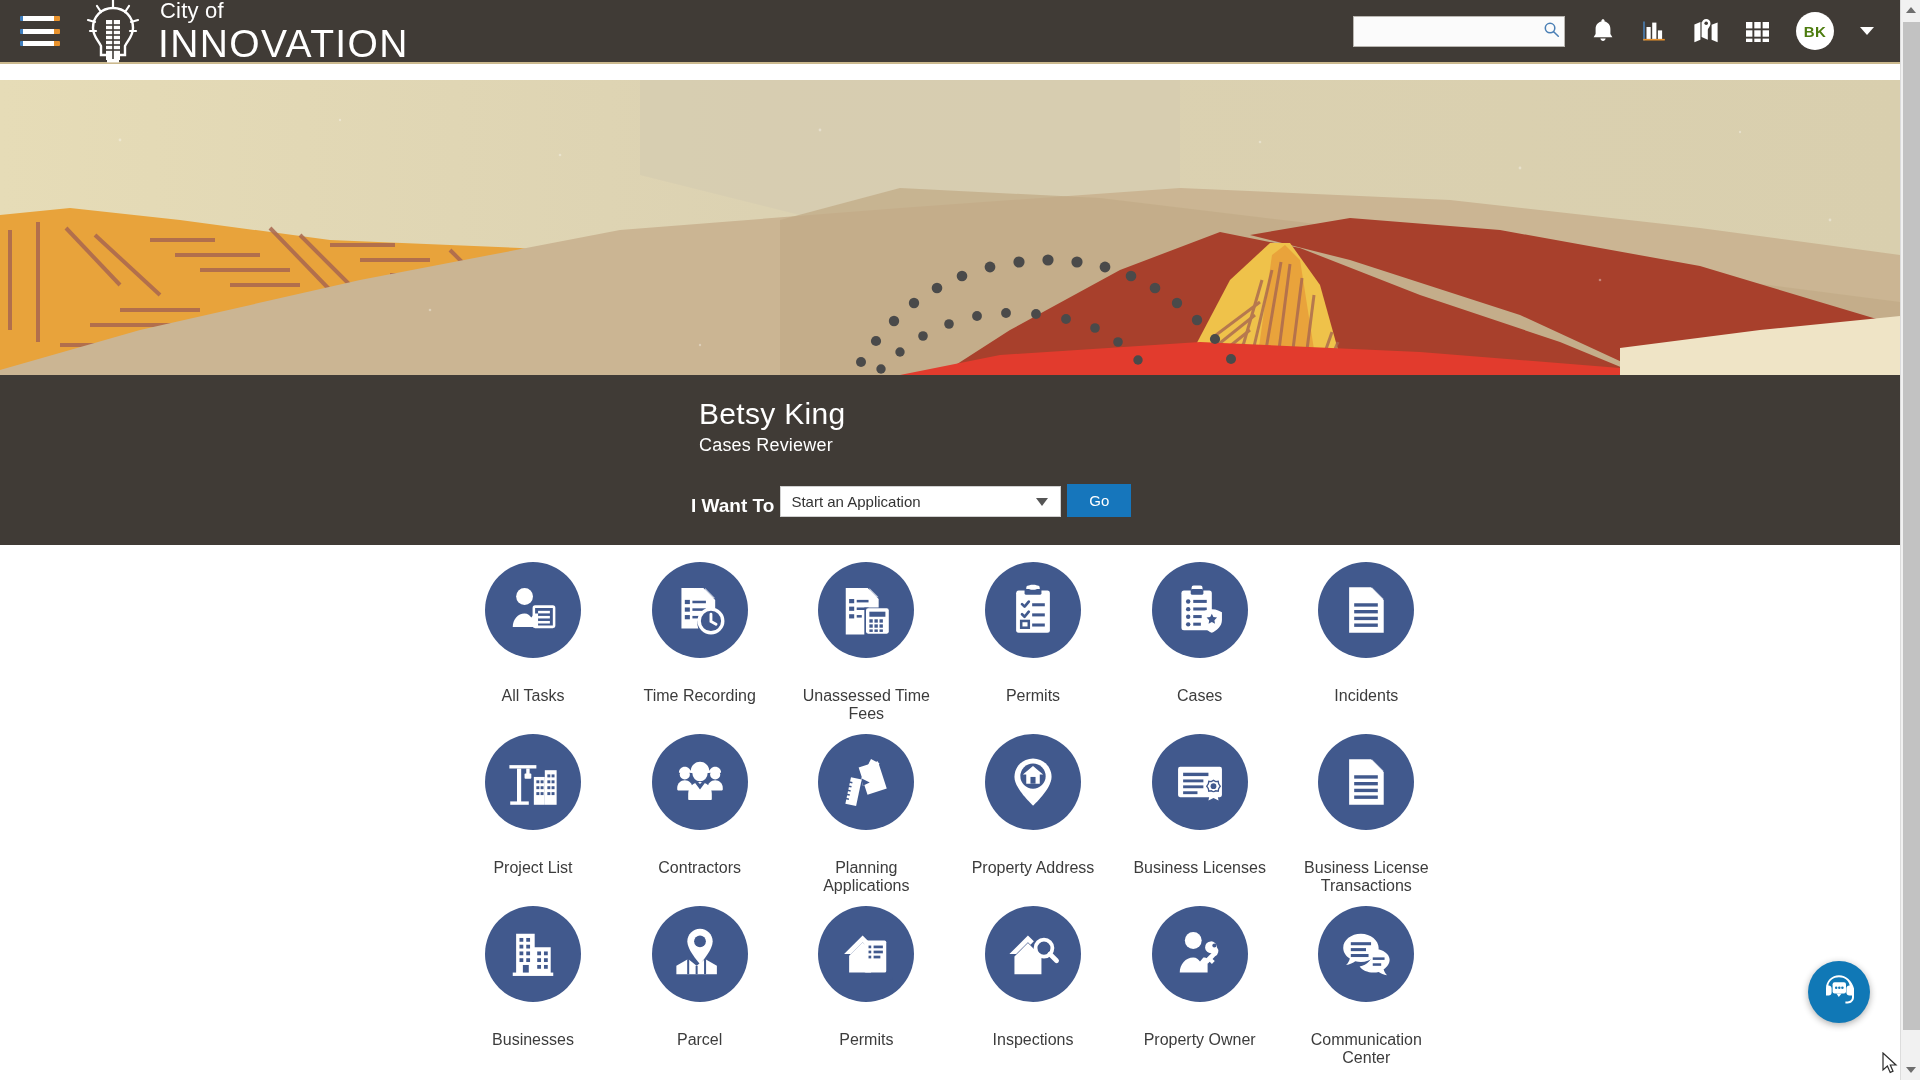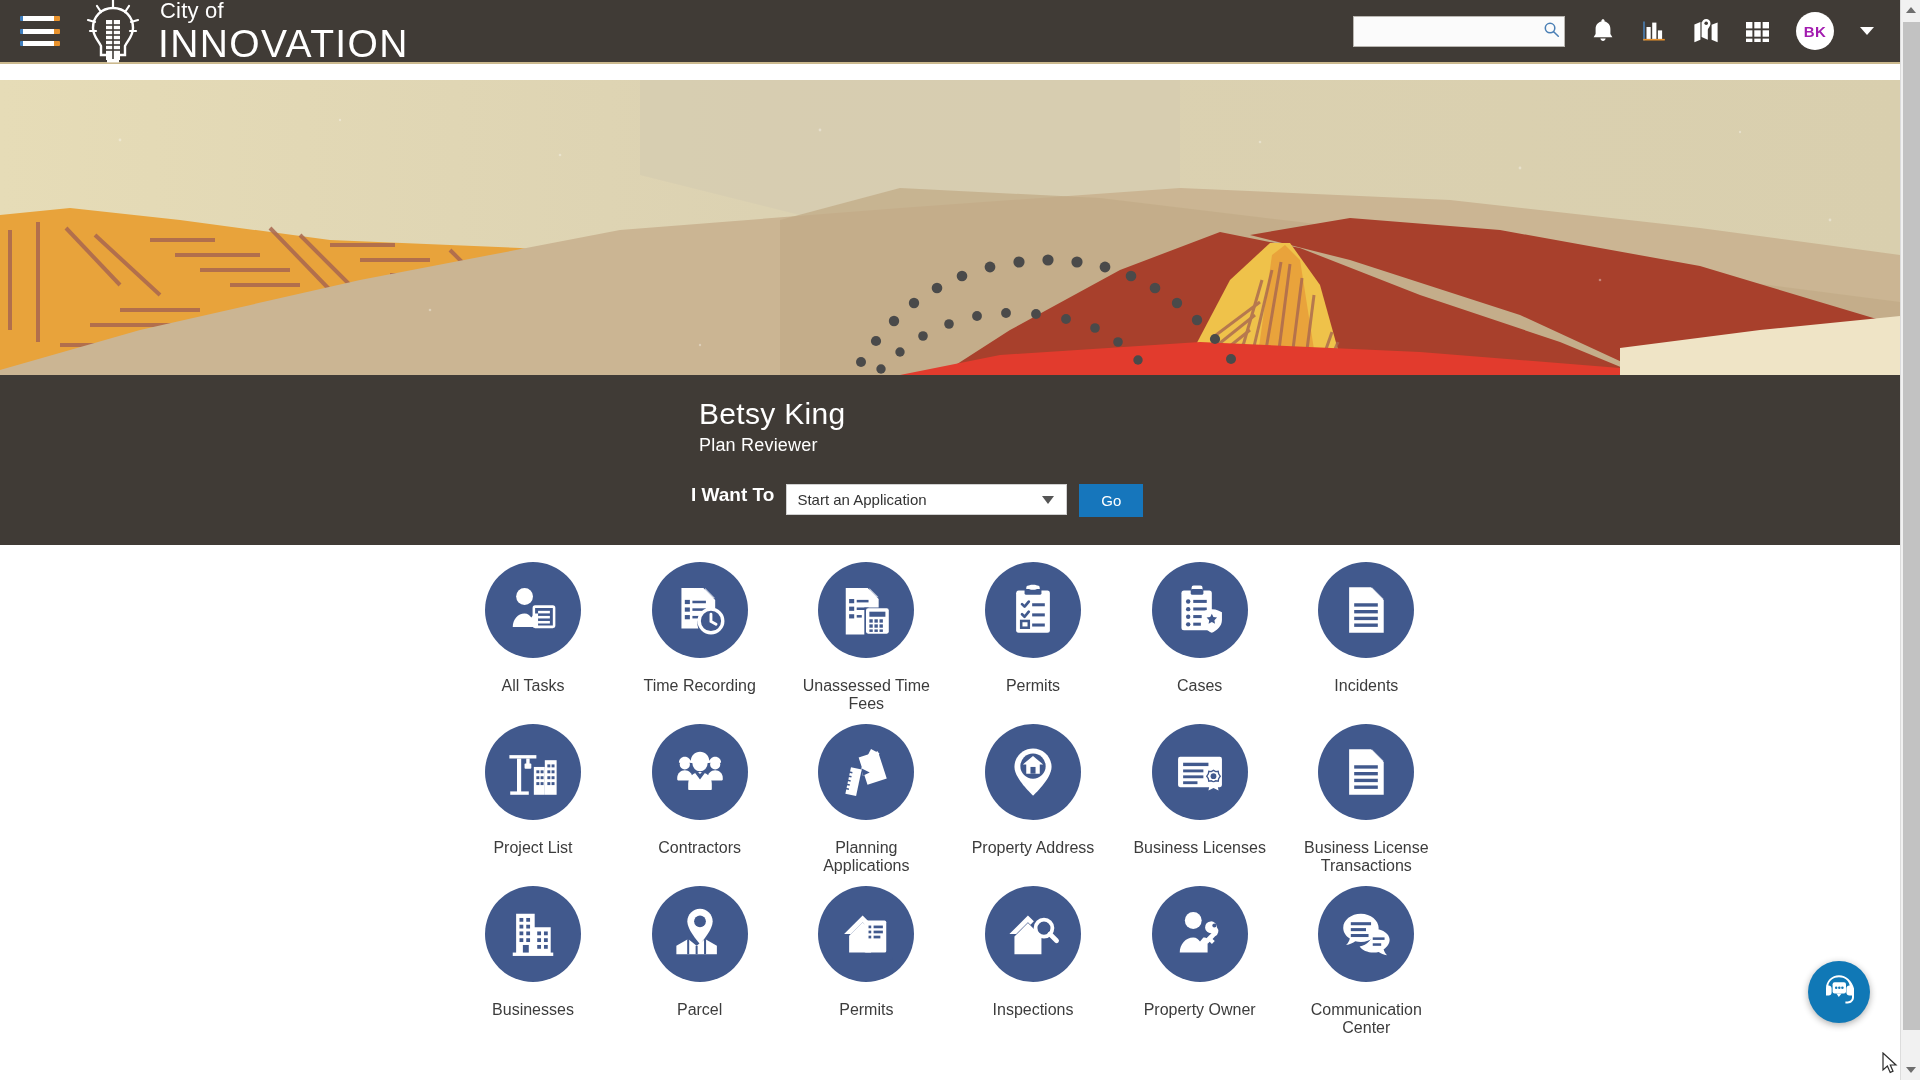--- a/index.html
+++ b/index.html
@@ -42,21 +42,21 @@
     width: 212px; height: 31px; background:#fbfbfb; border:1px solid #b9b6b1;
     display:flex; align-items:center; padding: 0 6px 0 8px;
   }
   .searchbox input {
     flex:1; border:0; outline:0; background:transparent; height: 100%;
     font-family:"Liberation Sans", sans-serif; font-size: 14px; color:#333;
   }
   .icon-btn { cursor:pointer; display:flex; align-items:center; justify-content:center; }
   .avatar {
     width: 38px; height: 38px; border-radius: 50%; background:#fff;
-    color:#a21caf; font-size: 15px; font-weight: 600;
+    color:#4d7c0f; font-size: 15px; font-weight: 600;
     display:flex; align-items:center; justify-content:center; letter-spacing:.5px;
   }
   .caret-down {
     width:0;height:0;border-left:7px solid transparent;border-right:7px solid transparent;
     border-top:8px solid #ffffff; cursor:pointer;
   }
 
   
   .banner {
     position:absolute; top: 80px; left:0; width: 1900px; height: 295px;
@@ -65,21 +65,21 @@
   .banner svg { display:block; width:100%; height:100%; }
 
   
   .profileband {
     position:absolute; top: 375px; left:0; width: 1900px; height: 170px;
     background: #403b36; color:#fff;
   }
   .pb-inner { position:absolute; left: 699px; top: 22px; }
   .pb-name { font-size: 30px; font-weight: 400; letter-spacing:.3px; }
   .pb-role { font-size: 18px; font-weight: 400; margin-top: 4px; letter-spacing:.2px;}
-  .pb-row { display:flex; align-items:flex-start; gap: 12px; margin-top: 28px; margin-left:-8px;}
+  .pb-row { display:flex; align-items:flex-end; gap: 6px; margin-top: 28px; margin-left:-8px;}
   .pb-label { font-size: 19px; font-weight: bold; }
   .pb-select {
     width: 281px; height: 31px; background:#fff; border:1px solid #d0d0d0;
     display:flex; align-items:center; padding: 0 10px; position:relative;
     font-size: 15px; color:#333; cursor:pointer;
   }
   .pb-select .sel-caret {
     position:absolute; right:12px; top:50%; transform:translateY(-50%);
     width:0;height:0;border-left:6px solid transparent;border-right:6px solid transparent;
     border-top:8px solid #555;
@@ -104,21 +104,21 @@
   .tile {
     display:flex; flex-direction:column; align-items:center; cursor:pointer;
     width: 166px;
   }
   .tile-circle {
     width: 96px; height: 96px; border-radius:50%; background:#41598d;
     display:flex; align-items:center; justify-content:center;
   }
   .tile-circle svg { width: 54px; height: 54px; fill:#fff; }
   .tile-label {
-    margin-top: 19px; font-size: 16px; color:#3c3c3c; text-align:center;
+    margin-top: 29px; font-size: 16px; color:#3c3c3c; text-align:center;
     line-height: 1.15; max-width: 140px;
   }
 
   
   .chat-fab {
     position:absolute; right: 50px; bottom: 57px;
     width: 62px; height: 62px; border-radius:50%;
     background:#1078b6; display:flex; align-items:center; justify-content:center;
     box-shadow: 0 2px 7px rgba(0,0,0,.32); cursor:pointer;
   }
@@ -357,21 +357,21 @@
           <circle cx="430" cy="230" r="1.3"></circle>
         <circle cx="700" cy="265" r="1.2"></circle>
           <circle cx="1600" cy="200" r="1.3"></circle>
       </g>
     </svg>
   </div>
 
   <div class="profileband">
     <div class="pb-inner">
       <div class="pb-name">Betsy King</div>
-      <div class="pb-role">Plan Reviewer</div>
+      <div class="pb-role">Cases Reviewer</div>
       <div class="pb-row">
         <span class="pb-label">I Want To</span>
         <div class="pb-select">
           <span>Start an Application</span>
           <span class="sel-caret"></span>
         </div>
         <button class="go-btn">Go</button>
       </div>
     </div>
   </div>

